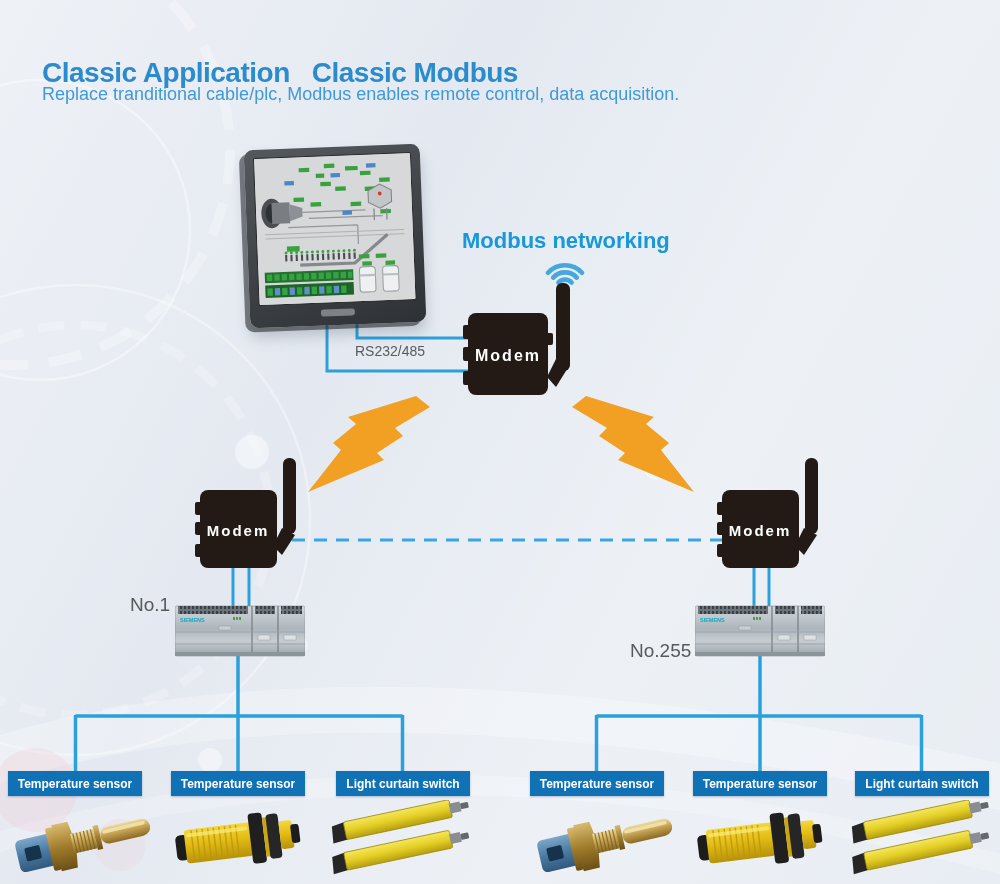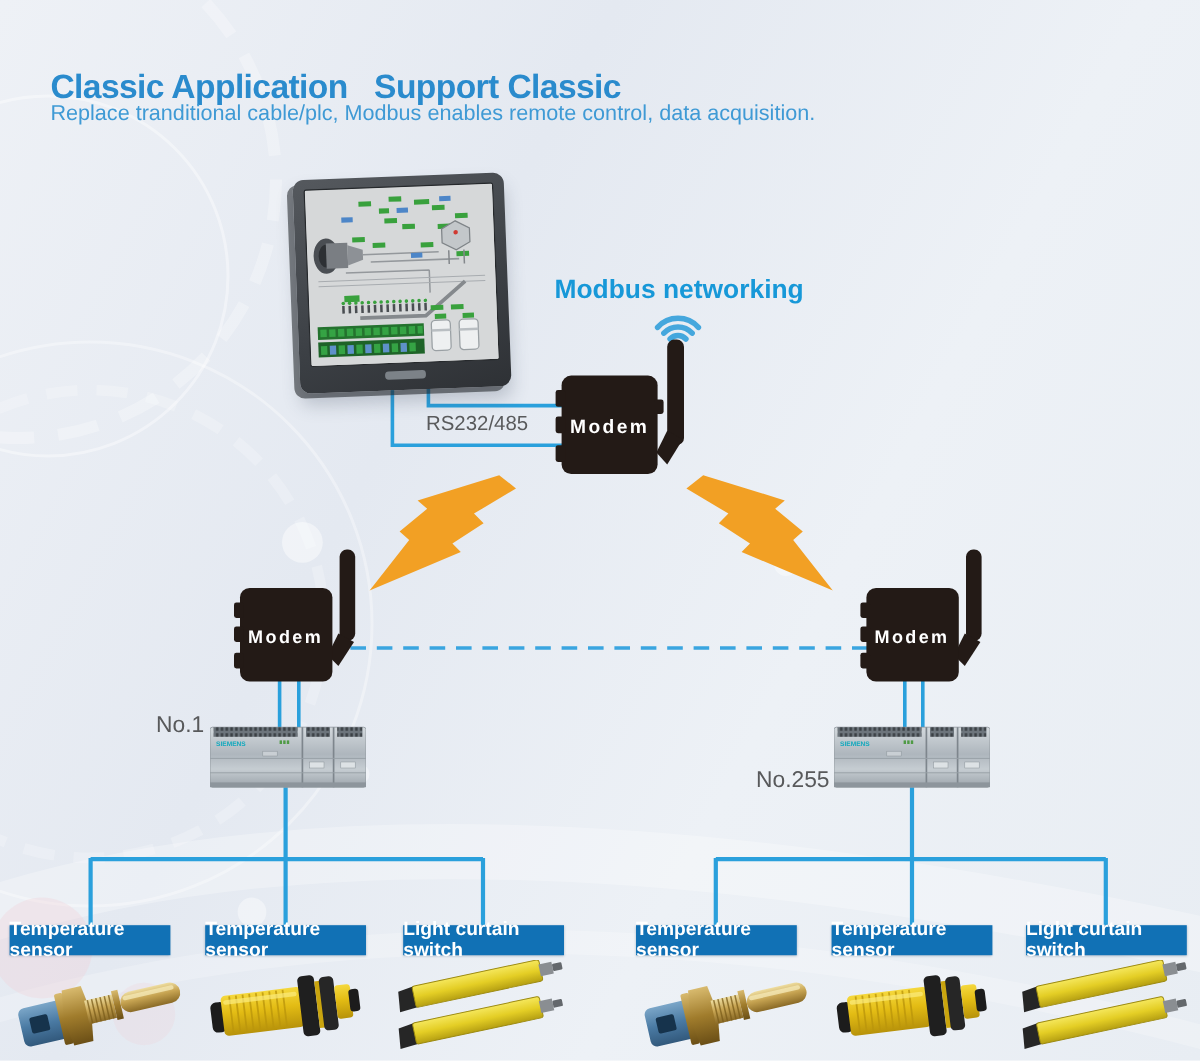--- a/index.html
+++ b/index.html
@@ -8,39 +8,39 @@
     position:relative;width:1000px;height:884px;overflow:hidden;
     background:linear-gradient(118deg,#eef1f6 0%,#e4e9f1 35%,#edf1f6 65%,#e8edf3 100%);
   }
   .abs{position:absolute;}
   
   .title-row{left:42px;top:16px;display:flex;gap:22px;margin-top:41px;}
   .title-part{font-size:28px;font-weight:bold;color:#2a8bcd;letter-spacing:-0.5px;}
   .subtitle{left:42px;top:84px;font-size:18px;color:#3f9ad5;}
   
   .net-label{left:462px;top:228px;font-size:22px;font-weight:bold;color:#1798d8;}
-  .serial-label{left:355px;top:343px;font-size:17px;color:#595a5c;}
+  .serial-label{left:355px;top:343px;font-size:14px;color:#595a5c;}
   .plc-no{font-size:19px;color:#58595b;}
   
   .monitor{left:247px;top:147px;width:176px;height:178px;transform:rotate(-2.2deg);}
   .monitor .frame{
     position:absolute;inset:0;background:linear-gradient(160deg,#55595e,#3c4045 60%,#2e3135);
     border-radius:9px;box-shadow:-5px 4px 0 rgba(30,33,36,.55), 0 10px 14px rgba(60,70,90,.25);
   }
   .monitor .screen{
     position:absolute;left:9px;top:8px;right:9px;bottom:22px;background:#d6d8d9;
     border:1px solid #26292c;border-radius:2px;overflow:hidden;
   }
   .monitor .chin{position:absolute;left:9px;right:9px;bottom:6px;height:12px;}
   .monitor .chin-btn{position:absolute;left:50%;top:2px;width:34px;height:7px;margin-left:-17px;
     background:#8f959b;border-radius:3px;opacity:.8;}
   
   .dev-label{
     top:771px;width:134px;height:25px;background:#1171b5;color:#fff;
-    font-size:16px;font-weight:bold;display:flex;align-items:center;justify-content:center;
+    font-size:12px;font-weight:bold;display:flex;align-items:center;justify-content:center;
     box-shadow:0 1px 2px rgba(20,60,100,.3);
   }
   svg text{font-family:"Liberation Sans", sans-serif;}
 </style>
 </head>
 <body>
 
 <div class="stage">
 
   <svg class="abs" width="1000" height="884" viewBox="0 0 1000 884" style="left:0;top:0;">
@@ -82,21 +82,21 @@
 
     <g fill="none" stroke="#45a7dd" stroke-width="4.6" stroke-linecap="round">
       <path d="M558.4,282.5 A9,9 0 0 1 571.6,282.5"></path>
       <path d="M553.2,277.6 A16,16 0 0 1 576.8,277.6"></path>
       <path d="M548.0,272.8 A23,23 0 0 1 582.0,272.8"></path>
     </g>
   </svg>
 
   <div class="abs title-row">
     <span class="title-part">Classic Application</span>
-    <span class="title-part">Support Classic</span>
+    <span class="title-part">Classic Modbus</span>
   </div>
   <div class="abs subtitle">Replace tranditional cable/plc, Modbus enables remote control, data acquisition.</div>
 
   <div class="abs monitor">
     <div class="frame"></div>
     <div class="screen">
       <svg width="158" height="148" viewBox="0 0 150 140">
         <rect x="0" y="0" width="150" height="140" fill="#d6d8d9"></rect>
 
         <ellipse cx="15" cy="52" rx="10" ry="14" fill="#4a4e53"></ellipse>

